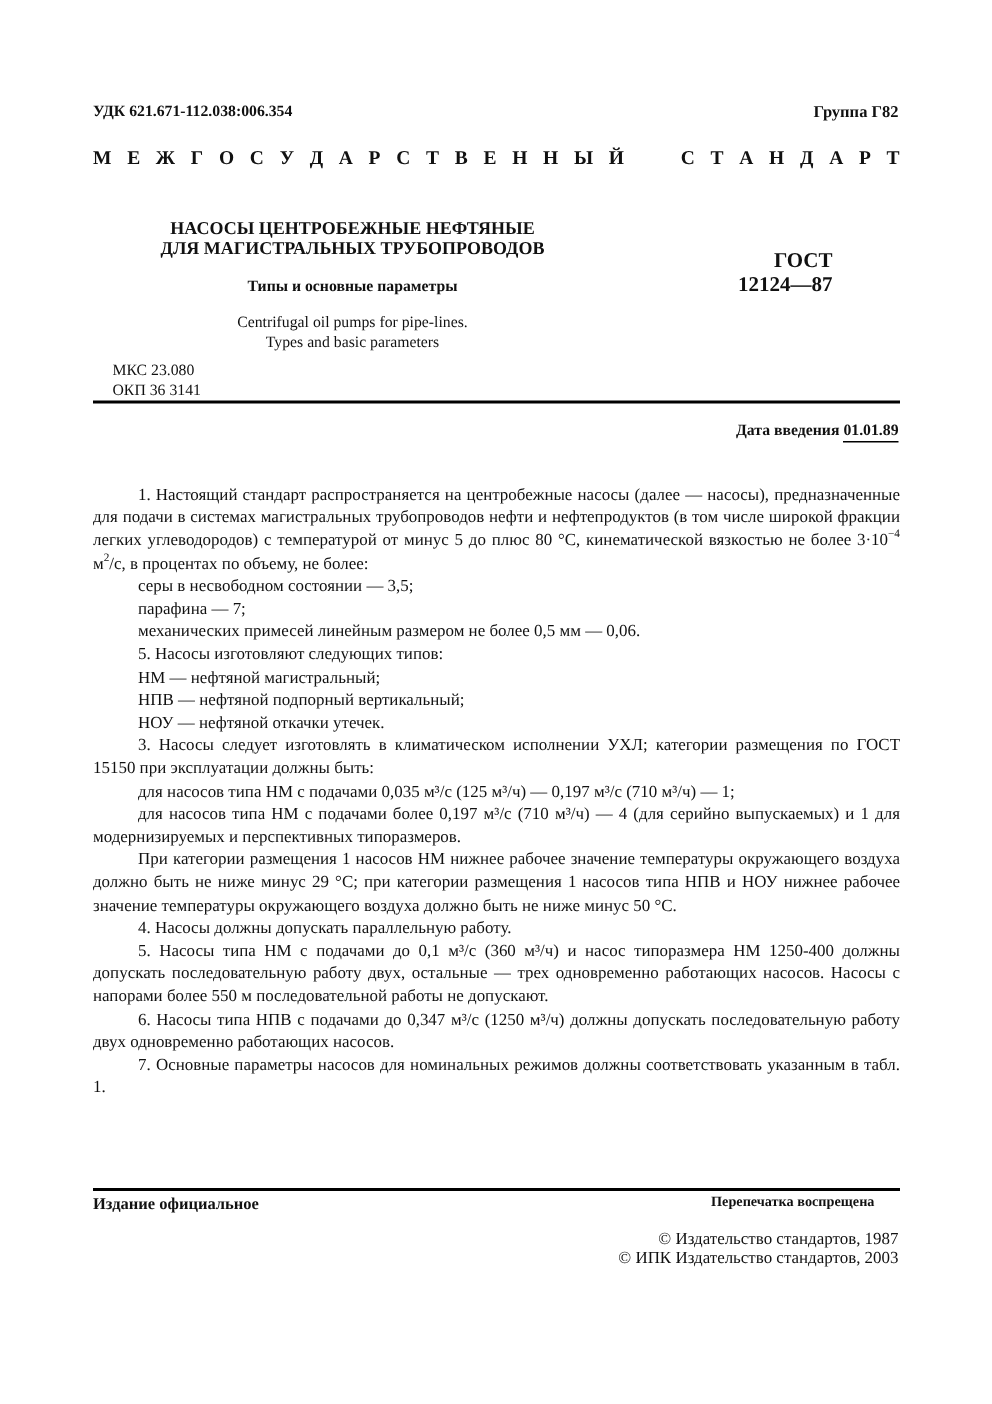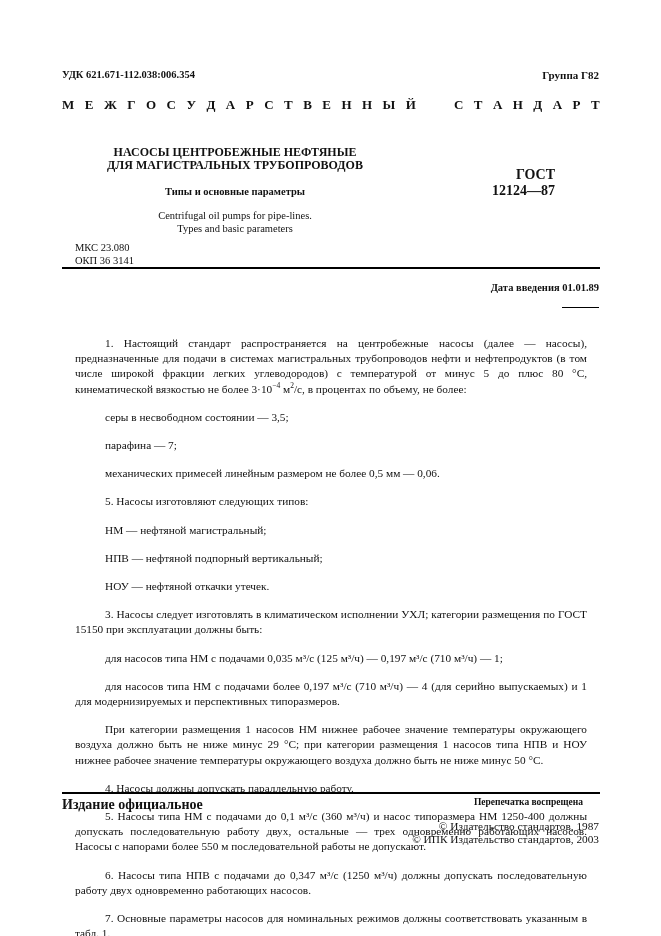--- a/index.html
+++ b/index.html
@@ -14,29 +14,29 @@
     .spaced span { display: inline-block; }
     .title-block { left: 100px; top: 146px; width: 270px; text-align: center; }
     .title-line { font-size: 12px; font-weight: bold; line-height: 13px; }
     .subtitle { font-size: 10.5px; font-weight: bold; margin-top: 14px; }
     .en { font-size: 10.5px; line-height: 12.5px; margin-top: 13px; }
     .gost { left: 445px; top: 167px; width: 110px; text-align: right; font-weight: bold;
             font-size: 14px; line-height: 16px; }
     .codes { left: 75px; top: 242px; font-size: 10.5px; line-height: 12.5px; }
     .rule-top { left: 62px; top: 267px; width: 538px; height: 2px; background: #000; }
     .date { right: 62px; top: 282px; font-size: 10.5px; font-weight: bold; }
-    .date .val { border-bottom: 1.5px solid #000; padding-bottom: 14px; }
+    .date .val { border-bottom: 1.5px solid #000; padding-bottom: 1px; }
     .body-text { left: 62px; top: 323px; width: 538px; font-size: 11.3px; line-height: 15.2px;
                  text-align: justify; }
-    .body-text p { margin: 13px; }
+    .body-text p { margin: 0; }
     .ind { text-indent: 30px; }
     .ind2 { padding-left: 30px; }
     sup { font-size: 7.5px; line-height: 0; }
     .rule-bottom { left: 62px; top: 792px; width: 538px; height: 2px; background: #000; }
-    .official { left: 62px; top: 797px; font-size: 14px; font-weight: bold; }
+    .official { left: 62px; top: 797px; font-size: 11px; font-weight: bold; }
     .reprint { right: 78px; top: 797px; font-size: 9.5px; font-weight: bold; }
     .copy { right: 62px; top: 820px; font-size: 11.3px; line-height: 13px; text-align: right; }
   </style>
 </head>
 <body>
 
 <div class="abs udk bold">УДК 621.671-112.038:006.354</div>
 <div class="abs group bold">Группа Г82</div>
 
 <div class="abs spaced" id="spaced">

